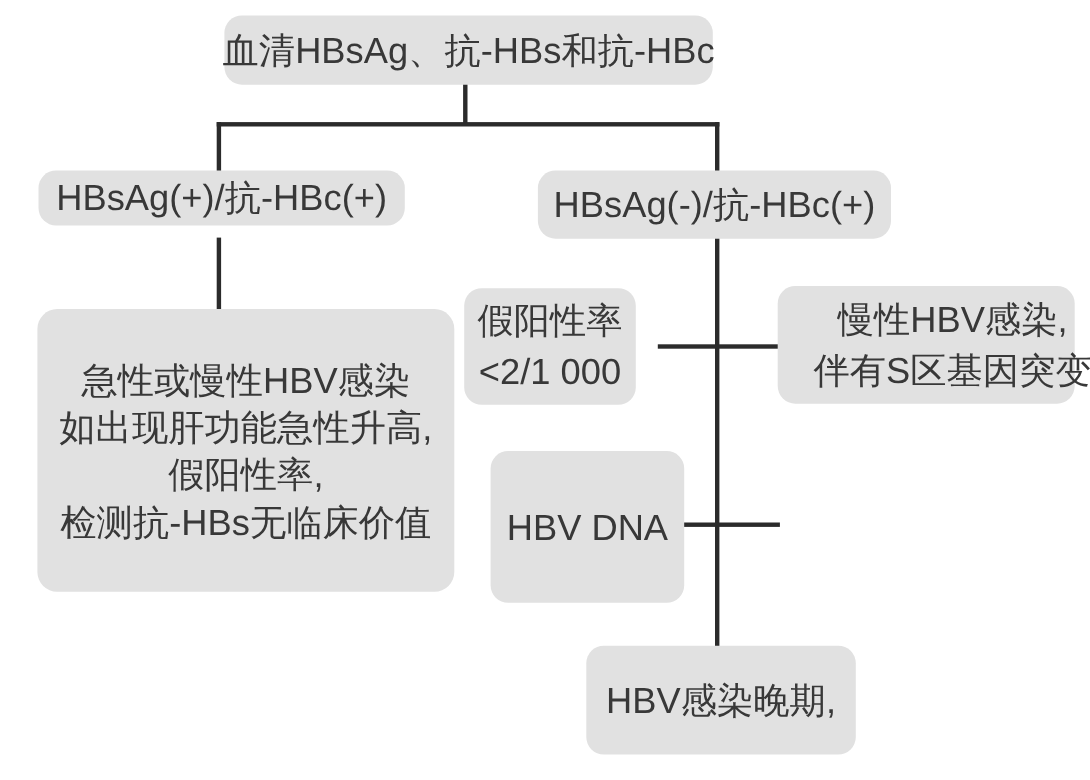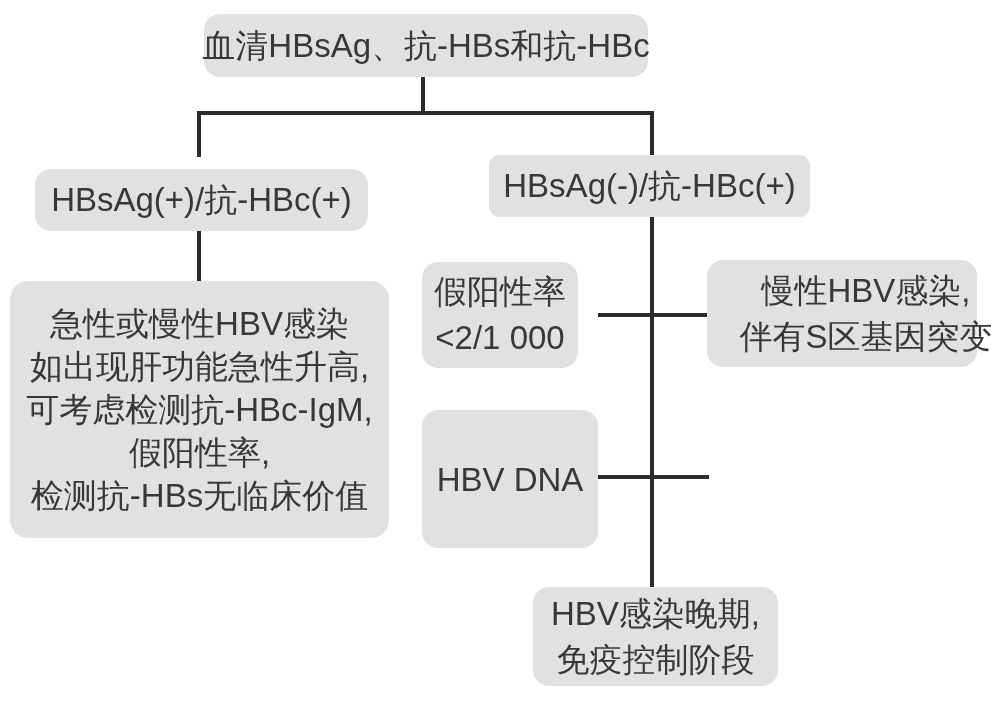--- a/index.html
+++ b/index.html
@@ -29,21 +29,21 @@
     flex-direction: column;
     align-items: center;
     justify-content: center;
     text-align: center;
     font-size: 33px;
     line-height: 46px;
     z-index: 2;
     white-space: nowrap;
   }
   .node .ln { display: block; }
-  .node.tight { line-height: 43px; }
+  .node.tight { line-height: 43px; margin-left: 24px; }
   .connector {
     position: absolute;
     background: var(--line);
     z-index: 1;
   }
 </style>
 </head>
 <body>
 
 <div class="stage">
@@ -53,32 +53,31 @@
   <div class="connector" style="left:197px; top:111px; width:4px; height:46px;"></div>
   <div class="connector" style="left:197px; top:216px; width:4px; height:67px;"></div>
   <div class="connector" style="left:650px; top:111px; width:4px; height:478px;"></div>
   <div class="connector" style="left:598px; top:313px; width:111px; height:4px;"></div>
   <div class="connector" style="left:596px; top:475px; width:113px; height:4px;"></div>
 
   <div class="node" style="left:204px; top:14px; width:444px; height:63px;">
     <span class="ln">血清HBsAg、抗-HBs和抗-HBc</span>
   </div>
 
-  <div class="node" style="left:35px; top:169px; width:333px; height:62px;">
+  <div class="node" style="left:35px; top:155px; width:333px; height:50px;">
     <span class="ln">HBsAg(+)/抗-HBc(+)</span>
   </div>
 
-  <div class="node" style="left:489px; top:155px; width:321px; height:62px;border-radius:11px;">
+  <div class="node" style="left:489px; top:155px; width:321px; height:62px;">
     <span class="ln">HBsAg(-)/抗-HBc(+)</span>
   </div>
 
   <div class="node tight" style="left:10px; top:281px; width:379px; height:257px; border-radius:18px;">
     <span class="ln">急性或慢性HBV感染</span>
     <span class="ln">如出现肝功能急性升高,</span>
-    <span class="ln">可考虑检测抗-HBc-IgM,</span>
     <span class="ln">假阳性率,</span>
     <span class="ln">检测抗-HBs无临床价值</span>
   </div>
 
   <div class="node" style="left:422px; top:262px; width:156px; height:106px;">
     <span class="ln">假阳性率</span>
     <span class="ln">&lt;2/1 000</span>
   </div>
 
   <div class="node" style="left:707px; top:260px; width:270px; height:107px;padding-left:48px;">
@@ -86,16 +85,15 @@
     <span class="ln">伴有S区基因突变</span>
   </div>
 
   <div class="node tight" style="left:422px; top:410px; width:176px; height:138px;">
     <span class="ln">HBV DNA</span>
   </div>
 
 
   <div class="node" style="left:533px; top:587px; width:245px; height:99px;">
     <span class="ln">HBV感染晚期,</span>
-    <span class="ln">免疫控制阶段</span>
   </div>
 
 </div>
 
 </body></html>

